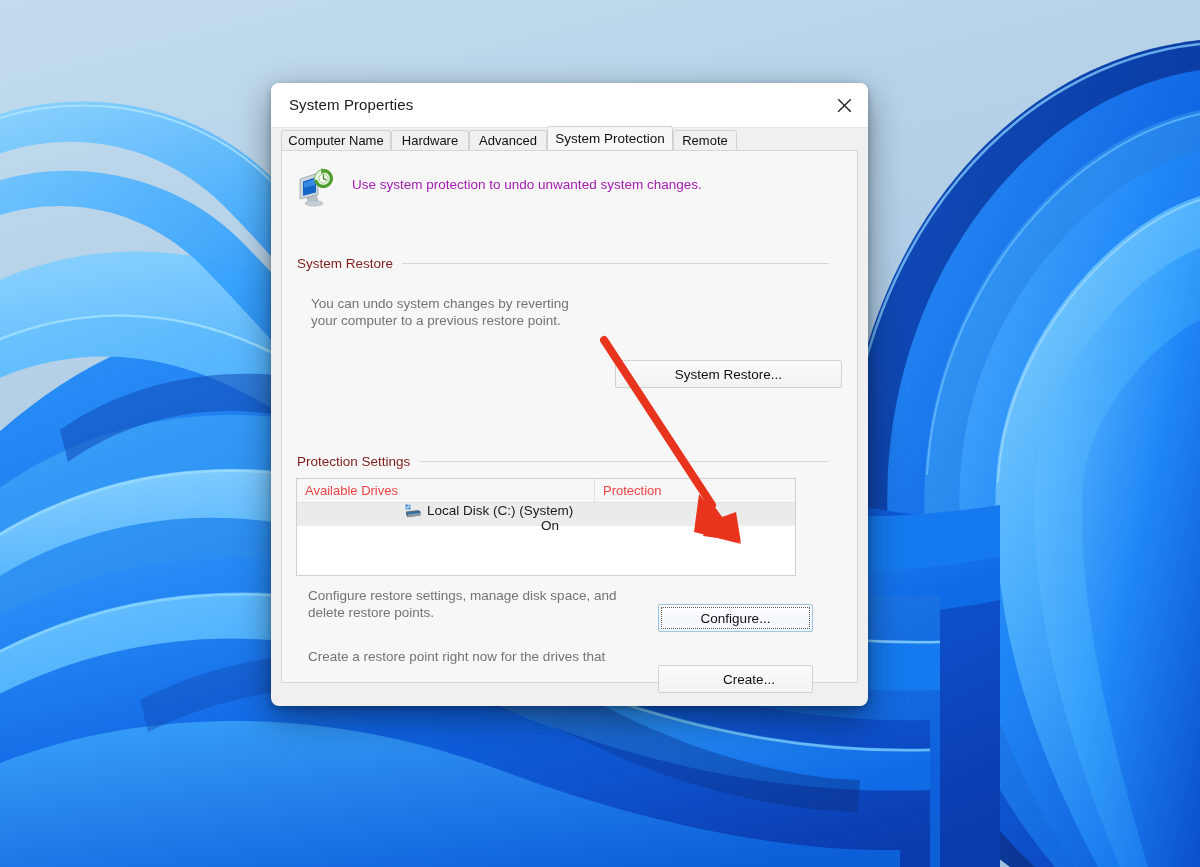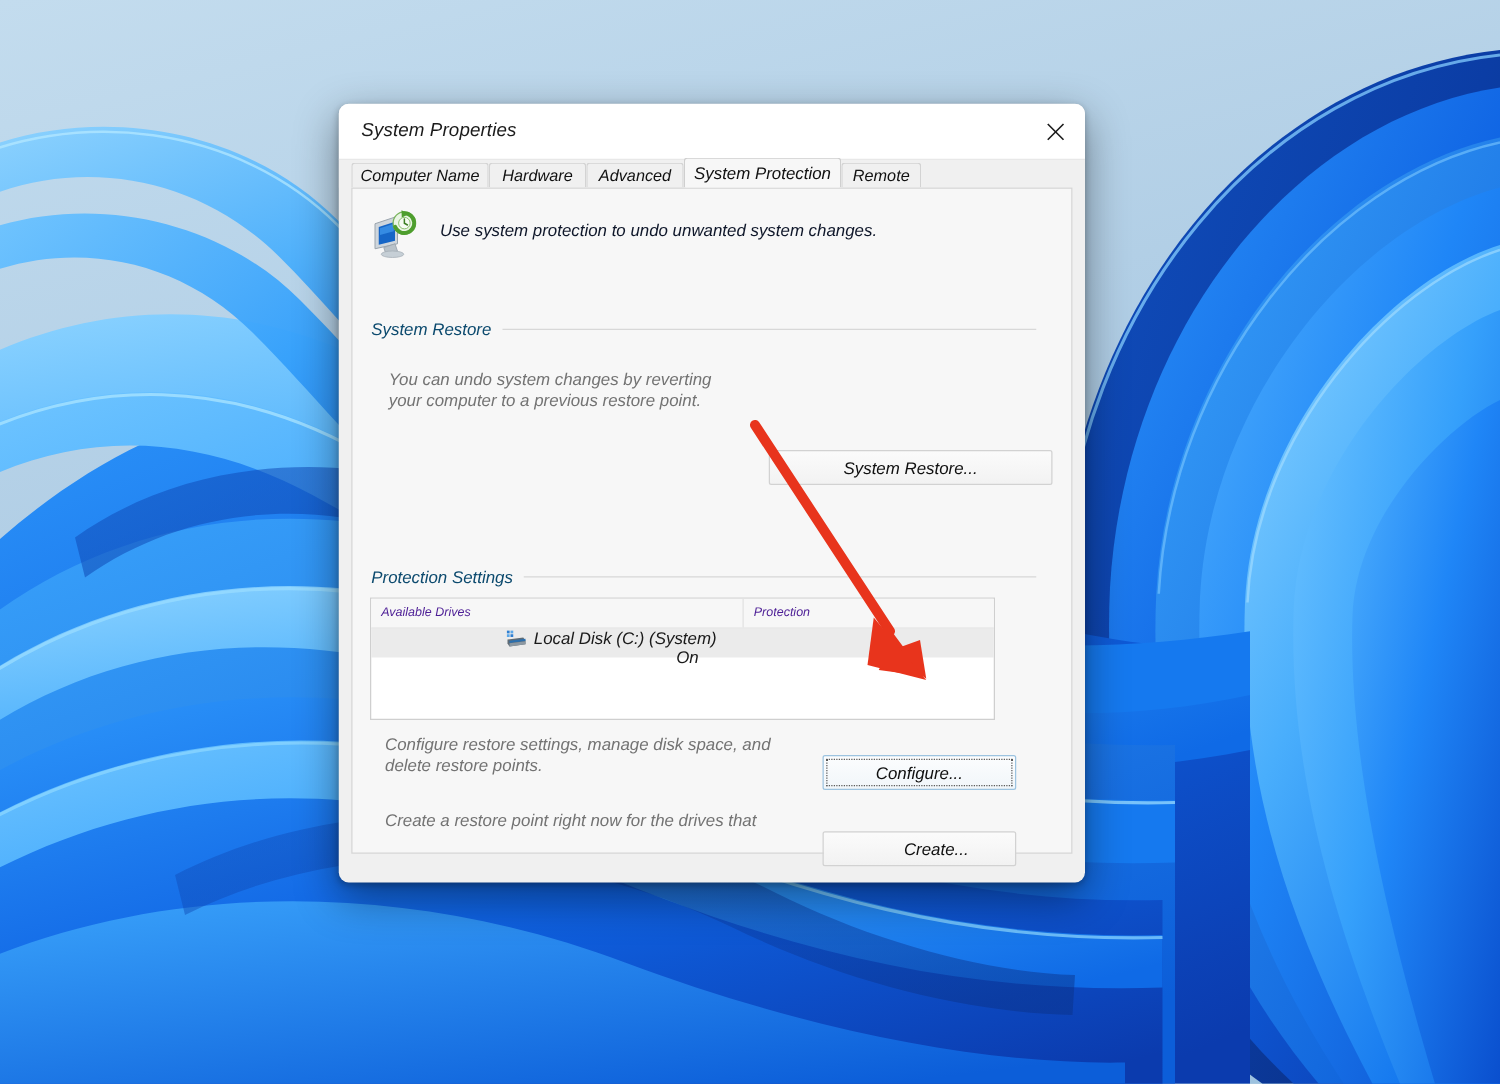--- a/index.html
+++ b/index.html
@@ -23,21 +23,20 @@
 
   
   #dialog {
     position: absolute;
     left: 271px; top: 83px;
     width: 597px; height: 623px;
     background: #f0f0f0;
     border-radius: 8px;
     box-shadow: 0 12px 34px rgba(0,0,0,0.42), 0 2px 6px rgba(0,0,0,0.25);
     overflow: hidden;
-    font-style: italic;
   }
   #titlebar {
     position: relative;
     height: 45px;
     background: #ffffff;
     border-bottom: 1px solid #e8e8e8;
   }
   #title-text {
     position: absolute;
     left: 18px; top: 13px;
@@ -93,32 +92,32 @@
     background: #f7f7f7;
     border: 1px solid #d5d5d5;
   }
 
   #header-row {
     position: absolute; left: 12px; top: 14px;
     display: flex; align-items: flex-start; gap: 16px;
   }
   #restore-icon { width: 42px; height: 42px; flex: none; }
   #header-text {
-    font-size: 13.5px; color: #0f172a;
+    font-size: 13.5px; color: #a21caf;
     padding-top: 12px;
     white-space: nowrap;
   }
 
   .group-label-row {
     position: absolute; left: 15px;
     width: 532px;
     display: flex; align-items: center; gap: 9px;
   }
   .group-label {
-    font-size: 13.5px; color: #0c4a6e; white-space: nowrap;
+    font-size: 13.5px; color: #7f1d1d; white-space: nowrap;
   }
   .group-rule { flex: 1 1 auto; height: 1px; background: #d8d8d8; }
 
   .body-text {
     position: absolute;
     font-size: 13.5px;
     color: #737373;
     line-height: 17px;
   }
 
@@ -154,21 +153,21 @@
     background: #ffffff;
     border: 1px solid #cfcfcf;
   }
   #drives-head {
     display: flex;
     height: 24px;
     background: #f7f7f7;
     border-bottom: 1px solid #e2e2e2;
   }
   .th {
-    font-size: 10px; color: #4c1d95;
+    font-size: 13px; color: #ef4444;
     display: flex; align-items: center;
     padding-left: 8px;
     white-space: nowrap;
   }
   .th.col-drive { width: 298px; border-right: 1px solid #e2e2e2; }
   .th.col-prot { flex: 1; }
   .drow {
     display: flex; height: 23px; align-items: center;
     cursor: default;
     flex-direction: column;

